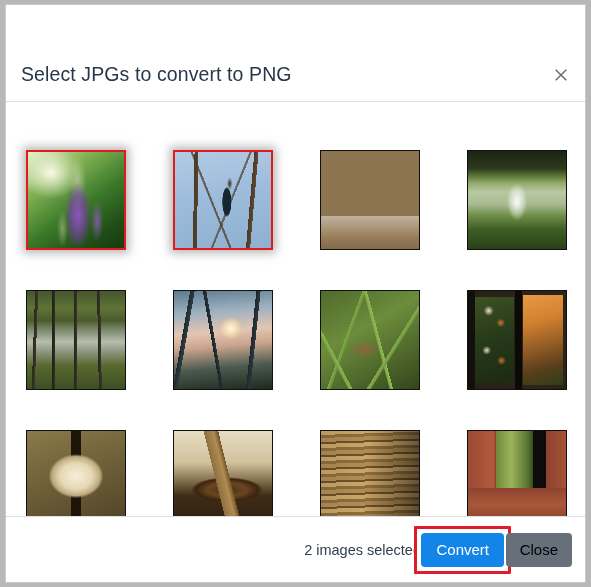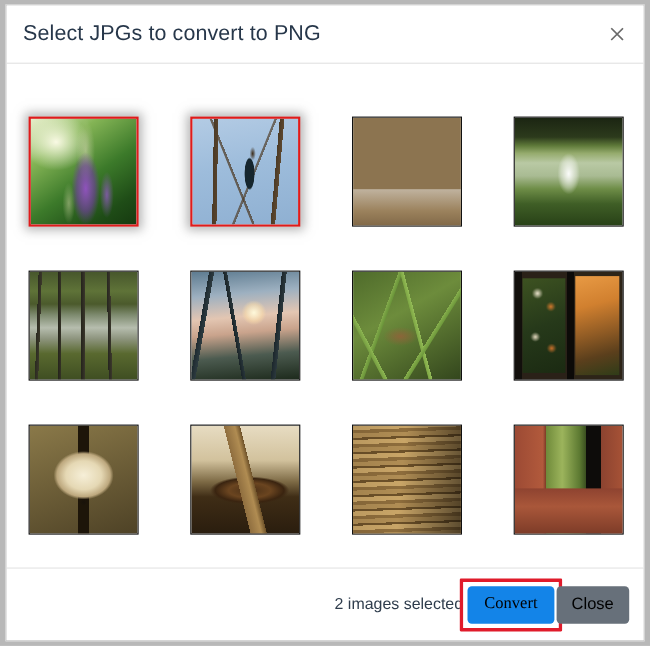--- a/index.html
+++ b/index.html
@@ -24,20 +24,21 @@
     overflow: hidden;
   }
 
   
   #dialog-header {
     position: relative;
     height: 53px;
     flex: 0 0 53px;
     border-bottom: 1px solid #dddddd;
     background: #ffffff;
+    margin-top: 44px;
   }
   #dialog-title {
     position: absolute;
     left: 15px; top: 14px;
     font-size: 19.5px;
     color: #27374a;
     letter-spacing: .1px;
     white-space: nowrap;
   }
   #close-icon-button {
@@ -259,22 +260,22 @@
     border: 3px solid #e01b2b;
     padding: 4px;
     border-radius: 1px;
     background: #ffffff;
   }
   #convert-button {
     display: block;
     min-width: 79px;
     padding: 9px 15px 10px;
     font-size: 15px;
-    font-family: Liberation Serif, serif;
-    color: #000000;
+    font-family: Liberation Sans, sans-serif;
+    color: #ffffff;
     background: #1384e8;
     border: none;
     border-radius: 4px;
     cursor: pointer;
     line-height: 1;
   }
   #close-button {
     position: absolute;
     right: 13px; top: 50%;
     transform: translateY(-50%);

